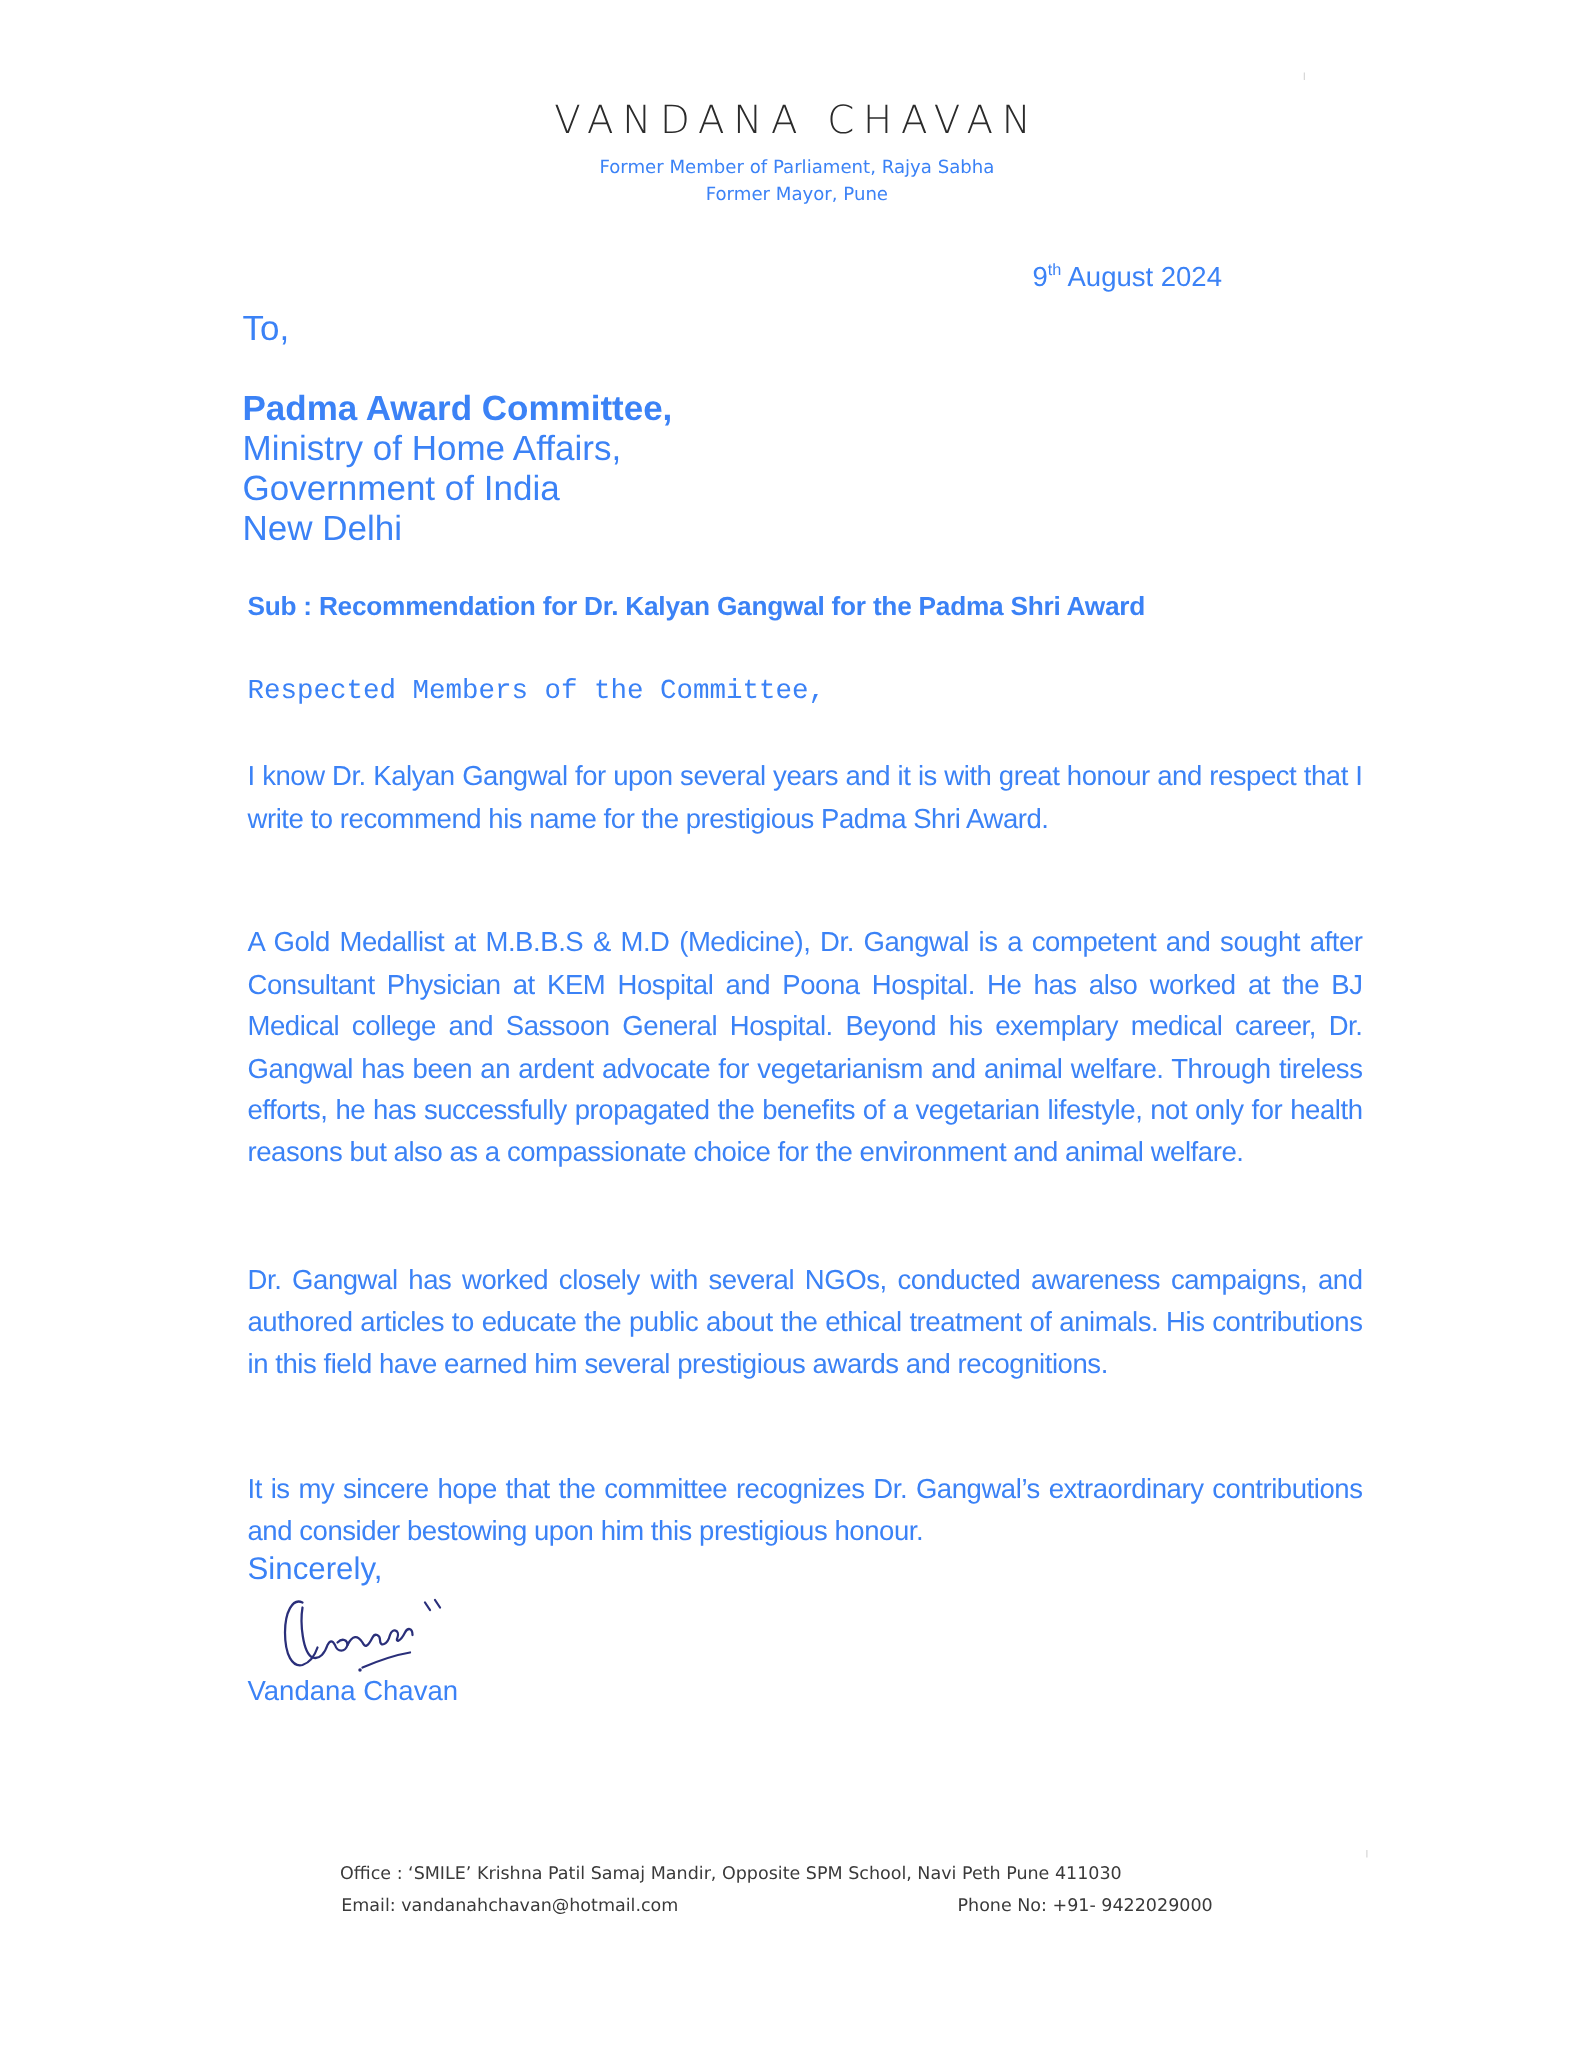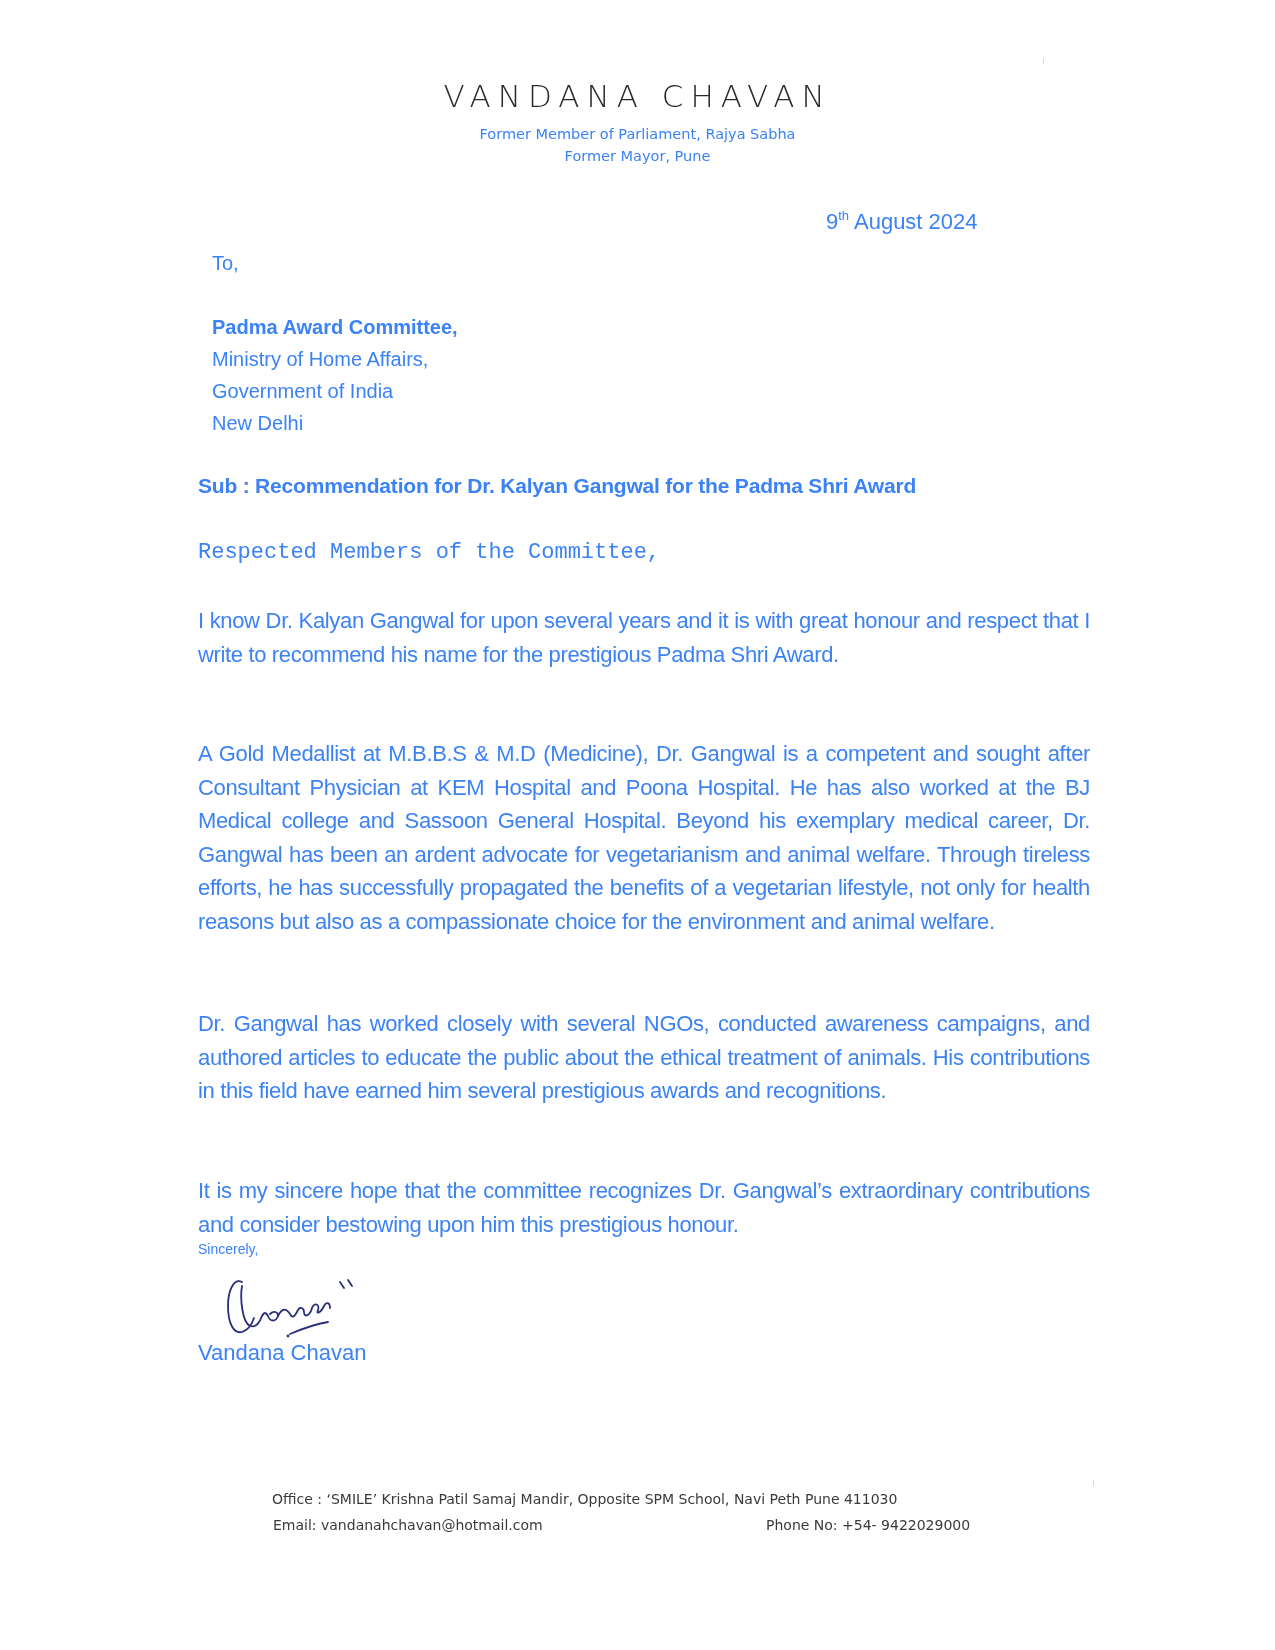--- a/index.html
+++ b/index.html
@@ -56,24 +56,24 @@
       top: 208px;
       font-size: 22px;
     }
     .date sup {
       font-size: 13px;
       vertical-align: 9px;
     }
 
     .to-block {
       position: absolute;
-      left: 212px;
+      left: 194px;
       top: 247px;
       line-height: 32px;
-      font-size: 20px;
+      font-size: 28px;
     }
     .to-block .gap { height: 32px; }
     .bold { font-weight: bold; }
 
     .subject {
       position: absolute;
       left: 198px;
       top: 474px;
       width: 880px;
       font-size: 21px;
@@ -101,21 +101,21 @@
     }
     .para.p1 { top: 604px; }
     .para.p2 { top: 737px; }
     .para.p3 { top: 1007px; }
     .para.p4 { top: 1174px; }
 
     .closing {
       position: absolute;
       left: 198px;
       top: 1241px;
-      font-size: 14px;
+      font-size: 25px;
     }
     .signature {
       position: absolute;
       left: 220px;
       top: 1268px;
       width: 200px;
       height: 80px;
     }
     .signer-name {
       position: absolute;
@@ -185,17 +185,17 @@
 
       <path d="M120 14 L124 20"></path>
       <path d="M128 12 L132 18"></path>
     </g>
   </svg>
 
   <div class="signer-name body-text">Vandana Chavan</div>
 
   <div class="footer-line footer-office">Office : ‘SMILE’ Krishna Patil Samaj Mandir, Opposite SPM School, Navi Peth Pune 411030</div>
   <div class="footer-line footer-email">Email: vandanahchavan@hotmail.com</div>
-  <div class="footer-line footer-phone">Phone No: +54- 9422029000</div>
+  <div class="footer-line footer-phone">Phone No: +91- 9422029000</div>
 
   <div class="scan-dot" style="left:1043px; top:58px;"></div>
   <div class="scan-dot" style="left:1093px; top:1480px;"></div>
 </div>
 
 </body></html>

